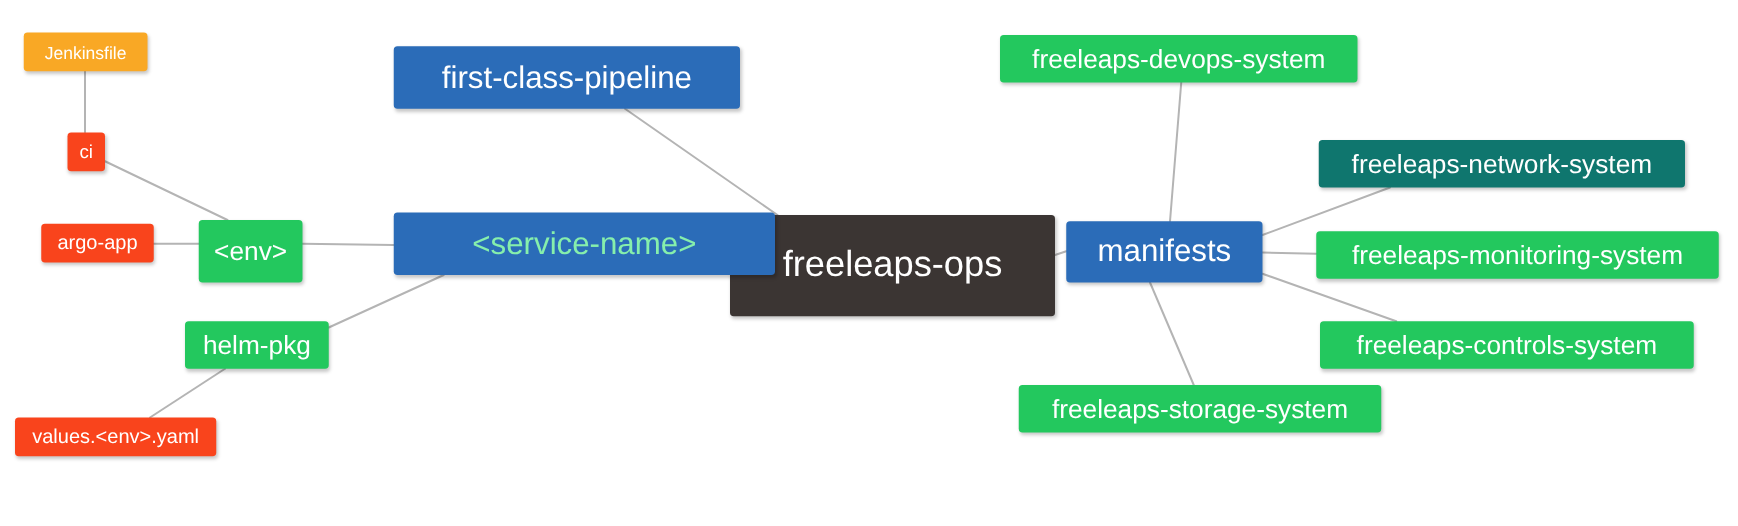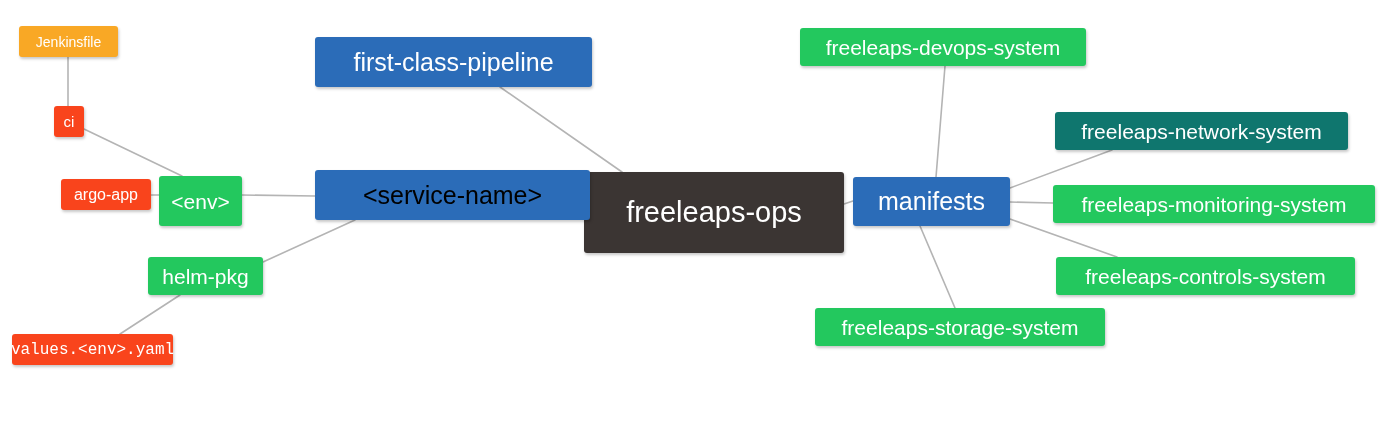--- a/index.html
+++ b/index.html
@@ -63,42 +63,42 @@
       <line x1="936" y1="177" x2="945" y2="66" stroke="#b4b4b4" stroke-width="1.6" stroke-linecap="round"></line>
       <line x1="1010" y1="188" x2="1112" y2="150" stroke="#b4b4b4" stroke-width="1.6" stroke-linecap="round"></line>
       <line x1="1010" y1="202" x2="1053" y2="203" stroke="#b4b4b4" stroke-width="1.6" stroke-linecap="round"></line>
       <line x1="1010" y1="219" x2="1117" y2="257" stroke="#b4b4b4" stroke-width="1.6" stroke-linecap="round"></line>
       <line x1="920" y1="226" x2="955" y2="308" stroke="#b4b4b4" stroke-width="1.6" stroke-linecap="round"></line>
     </svg>
   <div id="node-layer">
       <div class="node" style="left: 584px; top: 172px; width: 260px; height: 81px; background: rgb(59, 53, 51); color: rgb(255, 255, 255); font-size: 29px;">
         <span class="node-label">freeleaps-ops</span>
       </div>
-      <div class="node" style="left: 315px; top: 170px; width: 275px; height: 50px; background: rgb(43, 108, 184); color: #000000; font-size: 25px; align-items: center;">
+      <div class="node" style="left: 315px; top: 170px; width: 305px; height: 50px; background: rgb(43, 108, 184); color: #86efac; font-size: 25px; align-items: center;">
         <span class="node-label">&lt;service-name&gt;</span>
       </div>
       <div class="node" style="left: 315px; top: 37px; width: 277px; height: 50px; background: rgb(43, 108, 184); color: rgb(255, 255, 255); font-size: 25px;">
         <span class="node-label">first-class-pipeline</span>
       </div>
       <div class="node" style="left: 159px; top: 176px; width: 83px; height: 50px; background: rgb(35, 200, 94); color: rgb(255, 255, 255); font-size: 21px;">
         <span class="node-label">&lt;env&gt;</span>
       </div>
       <div class="node" style="left: 54px; top: 106px; width: 30px; height: 31px; background: rgb(249, 68, 28); color: rgb(255, 255, 255); font-size: 15px;">
         <span class="node-label">ci</span>
       </div>
       <div class="node" style="left: 19px; top: 26px; width: 99px; height: 31px; background: rgb(249, 168, 37); color: rgb(255, 255, 255); font-size: 14px;">
         <span class="node-label">Jenkinsfile</span>
       </div>
-      <div class="node" style="left: 33px; top: 179px; width: 90px; height: 31px; background: rgb(249, 68, 28); color: rgb(255, 255, 255); font-size: 16px; margin-left: 28px;">
+      <div class="node" style="left: 33px; top: 179px; width: 90px; height: 31px; background: rgb(249, 68, 28); color: rgb(255, 255, 255); font-size: 16px;">
         <span class="node-label">argo-app</span>
       </div>
       <div class="node" style="left: 148px; top: 257px; width: 115px; height: 38px; background: rgb(35, 200, 94); color: rgb(255, 255, 255); font-size: 21px;">
         <span class="node-label">helm-pkg</span>
       </div>
-      <div class="node" style="left: 12px; top: 334px; width: 161px; height: 31px; background: rgb(249, 68, 28); color: rgb(255, 255, 255); font-size: 16px; font-family: Liberation Mono, monospace;">
+      <div class="node" style="left: 12px; top: 334px; width: 161px; height: 31px; background: rgb(249, 68, 28); color: rgb(255, 255, 255); font-size: 16px;">
         <span class="node-label">values.&lt;env&gt;.yaml</span>
       </div>
       <div class="node" style="left: 853px; top: 177px; width: 157px; height: 49px; background: rgb(43, 108, 184); color: rgb(255, 255, 255); font-size: 25px;">
         <span class="node-label">manifests</span>
       </div>
       <div class="node" style="left: 800px; top: 28px; width: 286px; height: 38px; background: rgb(35, 200, 94); color: rgb(255, 255, 255); font-size: 21px;">
         <span class="node-label">freeleaps-devops-system</span>
       </div>
       <div class="node" style="left: 1055px; top: 112px; width: 293px; height: 38px; background: #0f766e; color: rgb(255, 255, 255); font-size: 21px;">
         <span class="node-label">freeleaps-network-system</span>

